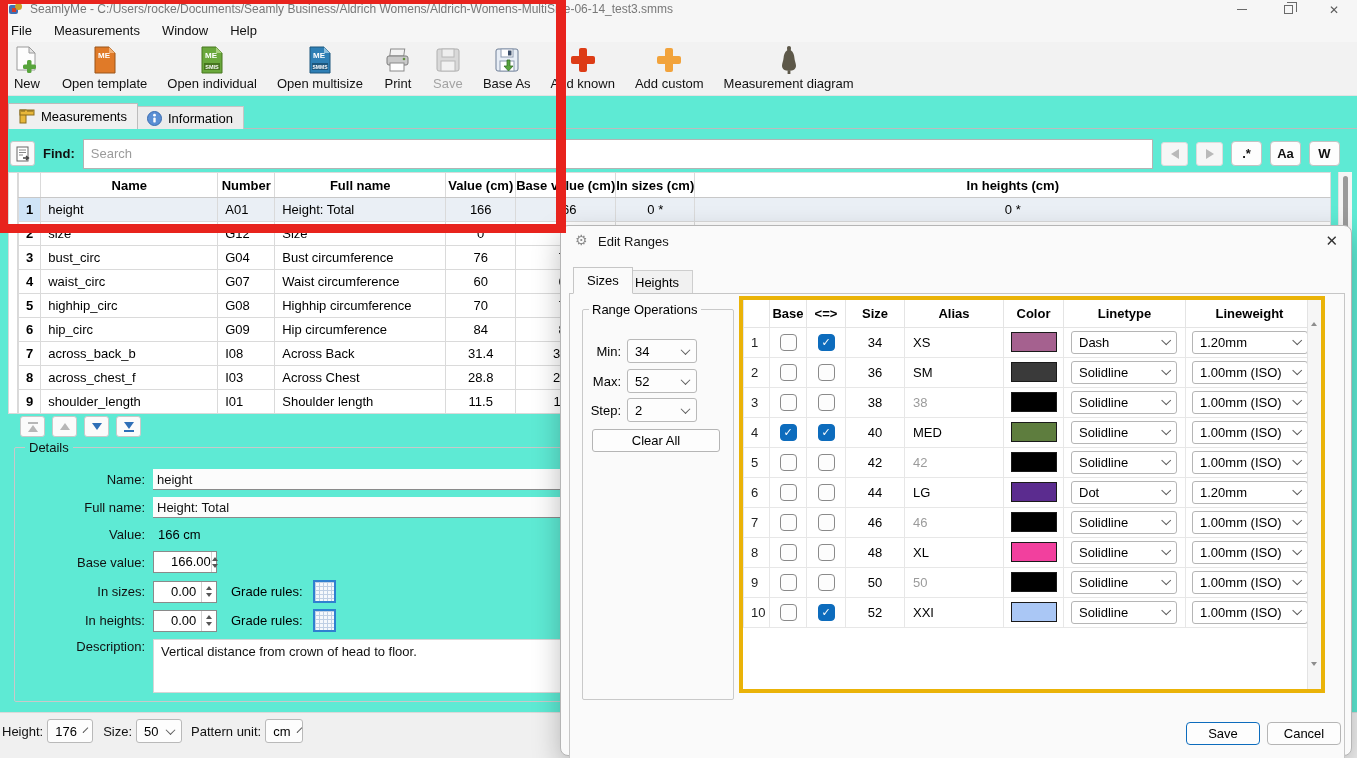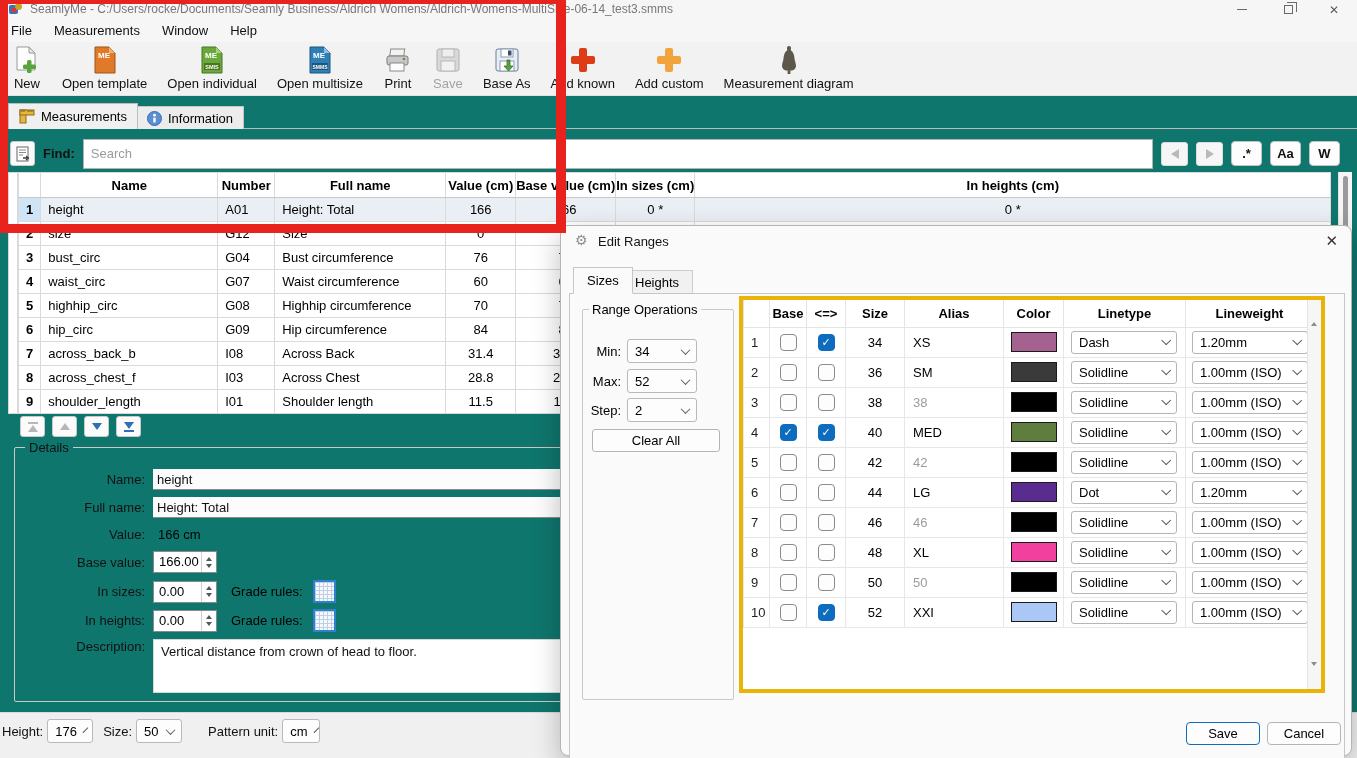--- a/index.html
+++ b/index.html
@@ -1,17 +1,17 @@
 <!DOCTYPE html>
 <html><head>
 <meta charset="utf-8">
 <style>
   * { margin:0; padding:0; box-sizing:border-box; }
   body { font-family:"Liberation Sans", sans-serif; background:#ddd; }
-  .screen { position:relative; width:1357px; height:758px; background:#0f766e; overflow:hidden;text-decoration:underline; }
+  .screen { position:relative; width:1357px; height:758px; background:#5eead4; overflow:hidden;text-decoration:underline; }
 
   
   .titlebar { position:absolute; left:0; top:0; width:100%; height:19px; background:#f6f6f6; }
   .app-icon { position:absolute; left:9px; top:3px; width:13px; height:13px; }
   .title-text { position:absolute; left:30px; top:2px; font-size:12px; color:#787878; white-space:nowrap; }
   .win-controls { position:absolute; right:0; top:0; height:19px; display:flex; }
   .wc { width:46px; height:19px; display:flex; align-items:center; justify-content:center; color:#5a5a5a; }
   .wc .min-glyph { width:10px; height:1px; background:#6a6a6a; display:inline-block; }
   .wc .restore-glyph { position:relative; width:9px; height:9px; border:1px solid #6a6a6a; background:#f6f6f6; }
   .wc .restore-glyph::before { content:""; position:absolute; left:2px; top:-4px; width:9px; height:9px; border:1px solid #6a6a6a; border-bottom:none; border-left:none; }
@@ -70,21 +70,21 @@
   .mv.off { --ac:#b7b7b7; }
   .mv.on  { --ac:#2e6fb7; }
 
   
   fieldset.details { position:absolute; left:14px; top:440px; width:552px; height:262px; border:1px solid #c9c9c9; border-radius:2px; }
   fieldset.details legend { font-size:13px; margin-left:10px; padding:0 4px; color:#111; }
   .drow { position:absolute; left:0; display:flex; align-items:center; }
   .dlabel { width:138px; text-align:right; font-size:13px; color:#111; padding-right:8px; }
   .line-input { width:408px; height:21px; background:#fcfcfc; border:none; border-bottom:1px solid #8a8a8a; font-size:13px; padding:0 4px; color:#111; display:flex; align-items:center; }
   .spin { display:inline-flex; width:64px; height:22px; border:1px solid #8a8a8a; background:#fff; }
-  .spin .spin-val { flex:1; font-size:13px; padding:2px 0 0 5px; }
+  .spin .spin-val { flex:1; font-size:13px; padding:2px 0 0 17px; }
   .spin .spin-btns { width:15px; border-left:1px solid #cfcfcf; display:flex; flex-direction:column; align-items:center; justify-content:center; gap:3px; }
   .mini { width:0; height:0; border-left:3.5px solid transparent; border-right:3.5px solid transparent; }
   .mini.up { border-bottom:4px solid #555; }
   .mini.dn { border-top:4px solid #555; }
   .grade-btn { width:23px; height:23px; border:2px solid #2f80d0; background-color:#f5f8fc;
      background-image:linear-gradient(#bfcfe4 1px, transparent 1px), linear-gradient(90deg,#bfcfe4 1px, transparent 1px);
      background-size:4px 4px; margin-left:10px; }
   .desc-box { width:408px; height:54px; background:#fff; border:1px solid #d6d6d6; font-size:13px; padding:4px 7px; color:#111; }
 
   
@@ -513,21 +513,21 @@
       <span class="sb-label">Height:</span>
       <span class="combo" style="width:46px">
           <span>176</span>
           <i class="chev"></i>
         </span>
       <span class="sb-label" style="margin-left:6px">Size:</span>
       <span class="combo" style="width:46px">
           <span>50</span>
           <i class="chev"></i>
         </span>
-      <span class="sb-label" style="margin-left:22px">Pattern unit:</span>
+      <span class="sb-label" style="margin-left:5px">Pattern unit:</span>
       <span class="combo" style="width:38px">
           <span>cm</span>
           <i class="chev"></i>
         </span>
     </div>
   </div>
 
   <div class="main-scroll">
       <span class="thumb"></span>
     </div>

